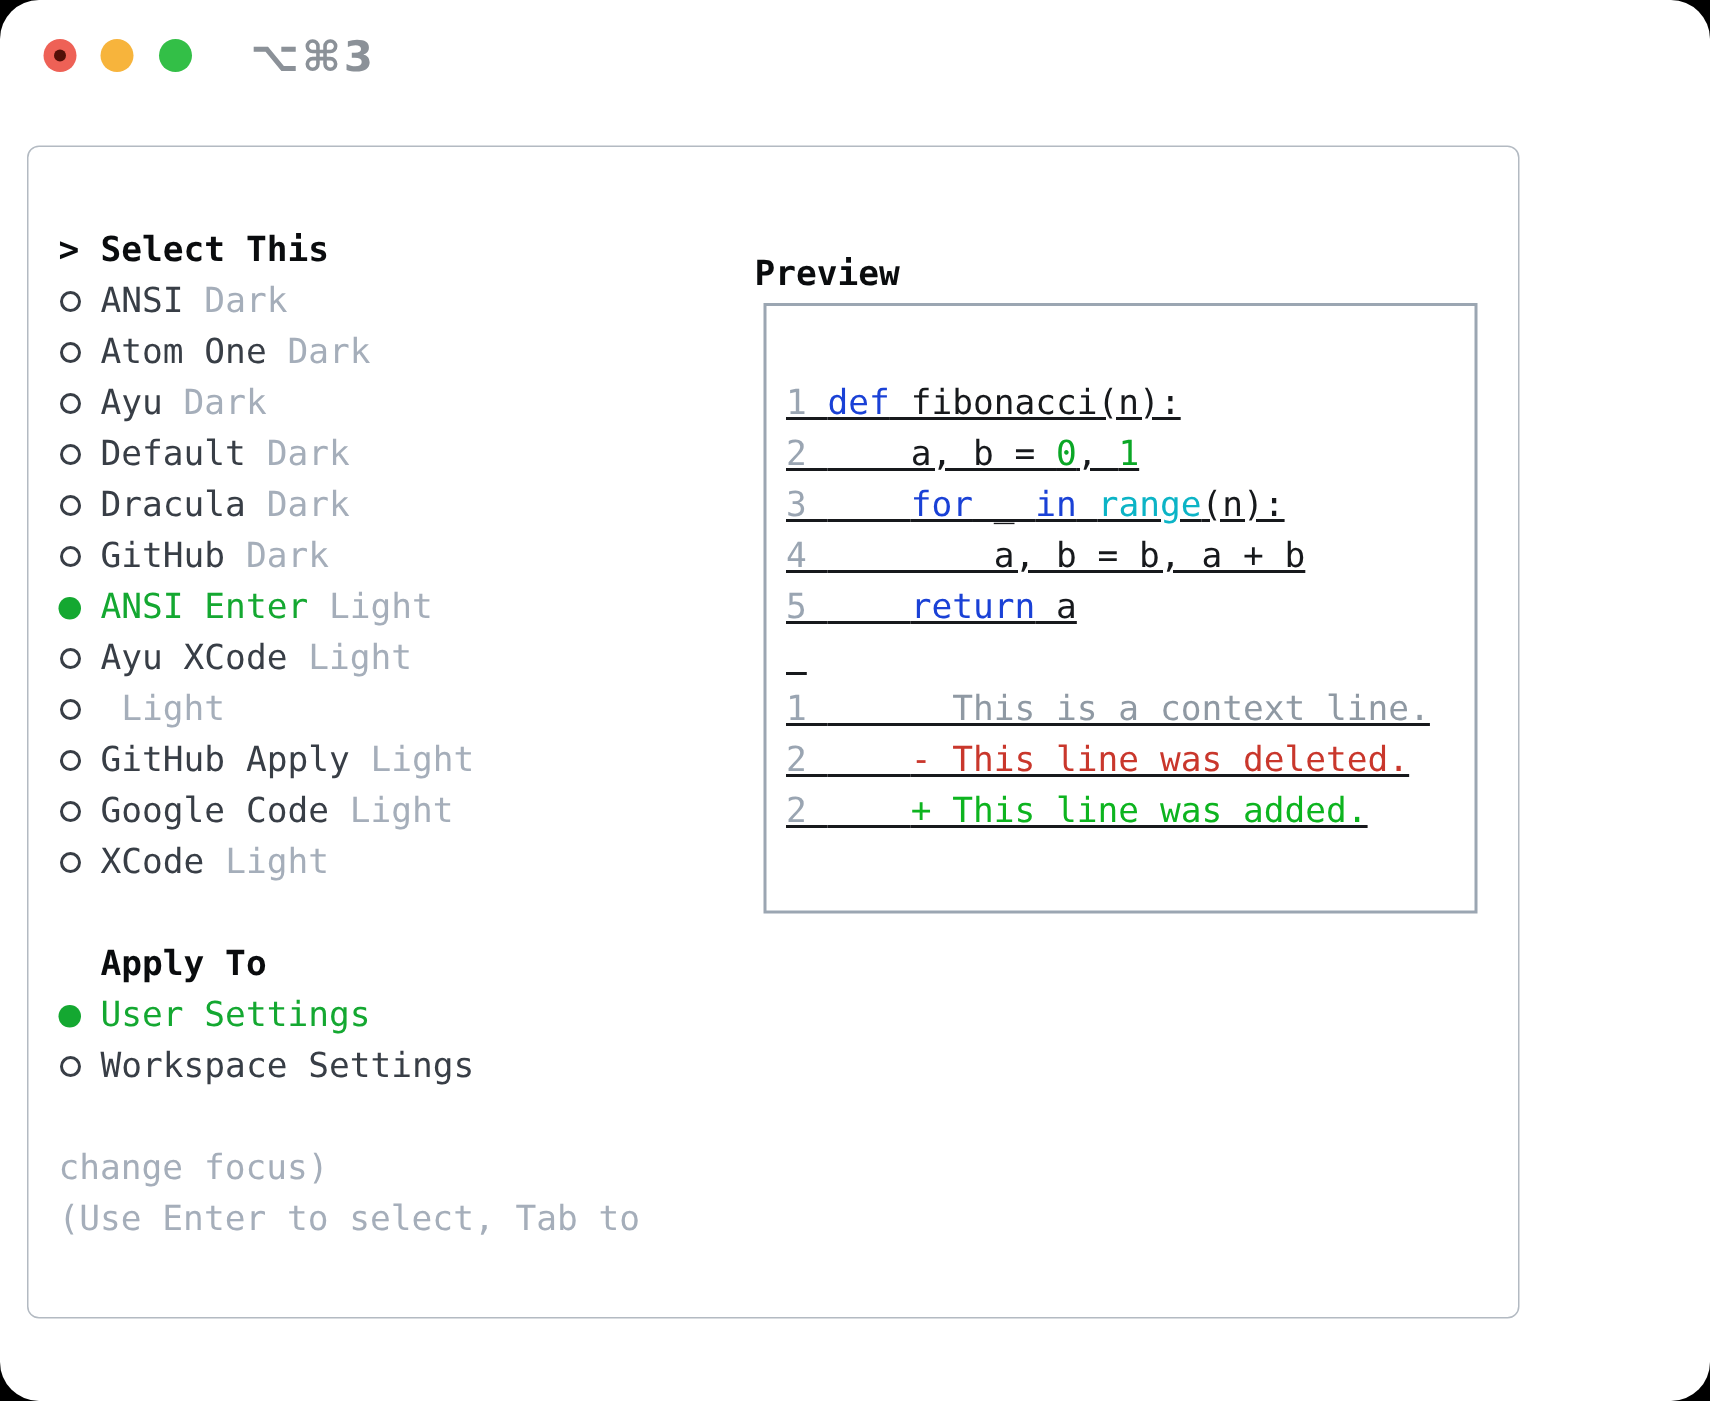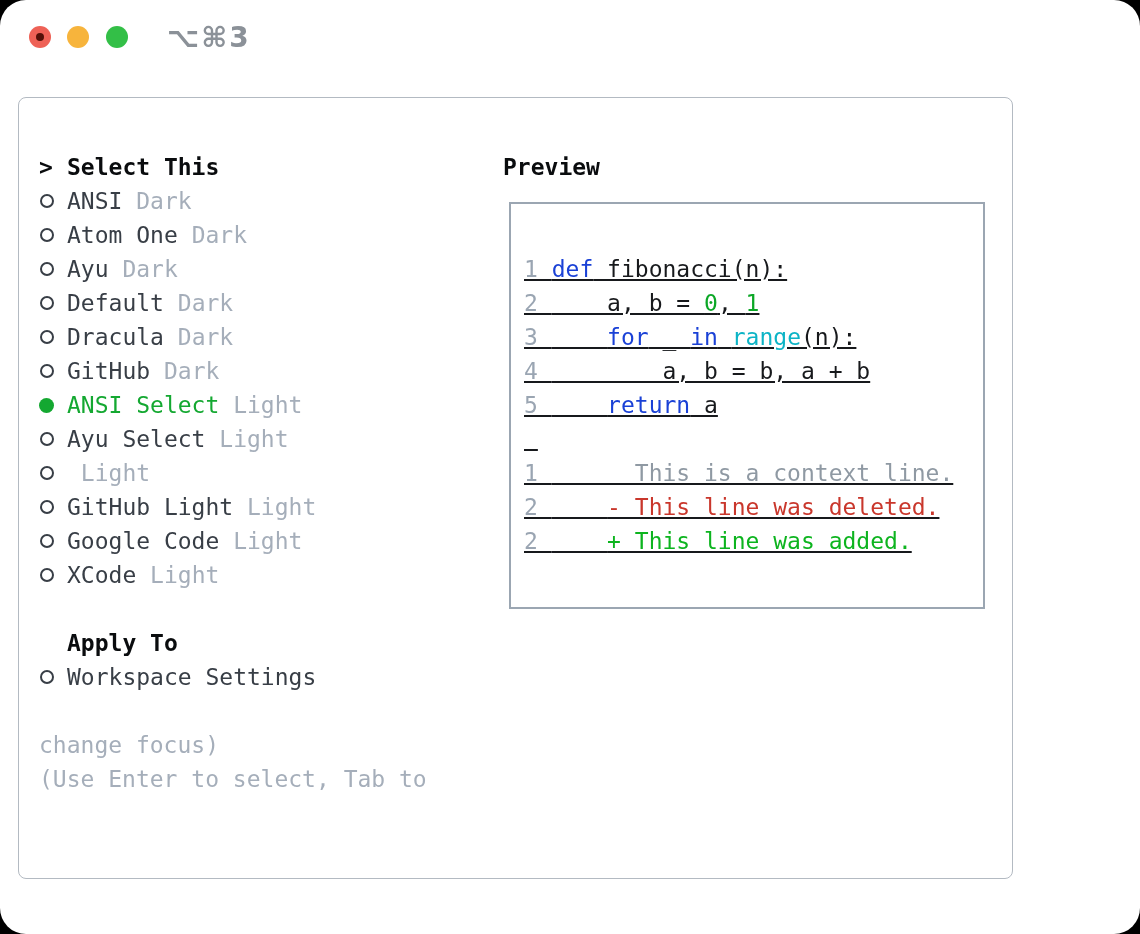--- a/index.html
+++ b/index.html
@@ -18,21 +18,21 @@
   .row{height:34px;display:flex;align-items:center;white-space:pre;}
   .marker{width:28px;flex:0 0 28px;display:flex;align-items:center;}
   .prompt{font-weight:bold;color:var(--black);}
   .ring{width:10px;height:10px;border:2px solid var(--ink);border-radius:50%;margin-left:1px;}
   .dotsel{width:15px;height:15px;border-radius:50%;background:var(--green);}
   .hdr{font-weight:bold;color:var(--black);}
   .tag{color:var(--gray);}
   .sel{color:var(--green);}
   .help{color:var(--gray);}
   
-  .pvtitle{position:absolute;left:484px;top:52px;height:34px;display:flex;align-items:center;font:bold 23px "DejaVu Sans Mono",monospace;color:var(--black);}
+  .pvtitle{position:absolute;left:484px;top:68px;height:34px;display:flex;align-items:center;font:bold 23px "DejaVu Sans Mono",monospace;color:var(--black);}
   .pvbox{position:absolute;left:490px;top:104px;width:472px;height:403px;border:2px solid var(--preview-border);background:#fff;}
   .code{margin:0;padding:48px 0 0 13px;font:23px "DejaVu Sans Mono",monospace;line-height:34px;color:var(--code-ink);white-space:pre;text-decoration:underline;}
   .ln{color:var(--gray-ln);}
   .kw{color:var(--blue);}
   .fn{color:var(--cyan);}
   .lit{color:var(--green-num);}
   .ctx{color:var(--gray-ctx);}
   .del{color:var(--red);}
   .add{color:var(--green-add);}
 </style>
@@ -51,28 +51,29 @@
 
   <div class="panel">
     <div class="leftcol" id="leftcol">
         <div class="row"><span class="marker"><span class="prompt">&gt;</span></span><span class="hdr">Select This</span></div>
         <div class="row"><span class="marker"><span class="ring"></span></span><span>ANSI</span><span class="tag"> Dark</span></div>
         <div class="row"><span class="marker"><span class="ring"></span></span><span>Atom One</span><span class="tag"> Dark</span></div>
         <div class="row"><span class="marker"><span class="ring"></span></span><span>Ayu</span><span class="tag"> Dark</span></div>
         <div class="row"><span class="marker"><span class="ring"></span></span><span>Default</span><span class="tag"> Dark</span></div>
         <div class="row"><span class="marker"><span class="ring"></span></span><span>Dracula</span><span class="tag"> Dark</span></div>
         <div class="row"><span class="marker"><span class="ring"></span></span><span>GitHub</span><span class="tag"> Dark</span></div>
-        <div class="row"><span class="marker"><span class="dotsel"></span></span><span class="sel">ANSI Select</span><span class="tag"> Light</span></div>
-        <div class="row"><span class="marker"><span class="ring"></span></span><span>Ayu Select</span><span class="tag"> Light</span></div>
+        <div class="row"><span class="marker"><span class="dotsel"></span></span><span class="sel">ANSI Enter</span><span class="tag"> Light</span></div>
+        <div class="row"><span class="marker"><span class="ring"></span></span><span>Ayu XCode</span><span class="tag"> Light</span></div>
         <div class="row"><span class="marker"><span class="ring"></span></span><span class="tag"> Light</span></div>
-        <div class="row"><span class="marker"><span class="ring"></span></span><span>GitHub Light</span><span class="tag"> Light</span></div>
+        <div class="row"><span class="marker"><span class="ring"></span></span><span>GitHub Apply</span><span class="tag"> Light</span></div>
         <div class="row"><span class="marker"><span class="ring"></span></span><span>Google Code</span><span class="tag"> Light</span></div>
         <div class="row"><span class="marker"><span class="ring"></span></span><span>XCode</span><span class="tag"> Light</span></div>
         <div class="row"></div>
         <div class="row"><span class="marker"></span><span class="hdr">Apply To</span></div>
+        <div class="row"><span class="marker"><span class="dotsel"></span></span><span class="sel">User Settings</span></div>
         <div class="row"><span class="marker"><span class="ring"></span></span><span>Workspace Settings</span></div>
         <div class="row"></div>
         <div class="row"><span class="help">change focus)</span></div>
         <div class="row"><span class="help">(Use Enter to select, Tab to</span></div>
       </div>
     <div class="pvtitle">Preview</div>
     <div class="pvbox">
       <pre class="code" id="code"><div><span class="ln">1 </span><span class="kw">def</span><span> fibonacci(n):</span></div><div><span class="ln">2 </span><span>    a, b = </span><span class="lit">0</span><span>, </span><span class="lit">1</span></div><div><span class="ln">3 </span><span>    </span><span class="kw">for</span><span> _ </span><span class="kw">in</span><span> </span><span class="fn">range</span><span>(n):</span></div><div><span class="ln">4 </span><span>        a, b = b, a + b</span></div><div><span class="ln">5 </span><span>    </span><span class="kw">return</span><span> a</span></div><div>&nbsp;</div><div><span class="ln">1 </span><span class="ctx">      This is a context line.</span></div><div><span class="ln">2 </span><span>    </span><span class="del">- This line was deleted.</span></div><div><span class="ln">2 </span><span>    </span><span class="add">+ This line was added.</span></div></pre>
     </div>
   </div>

